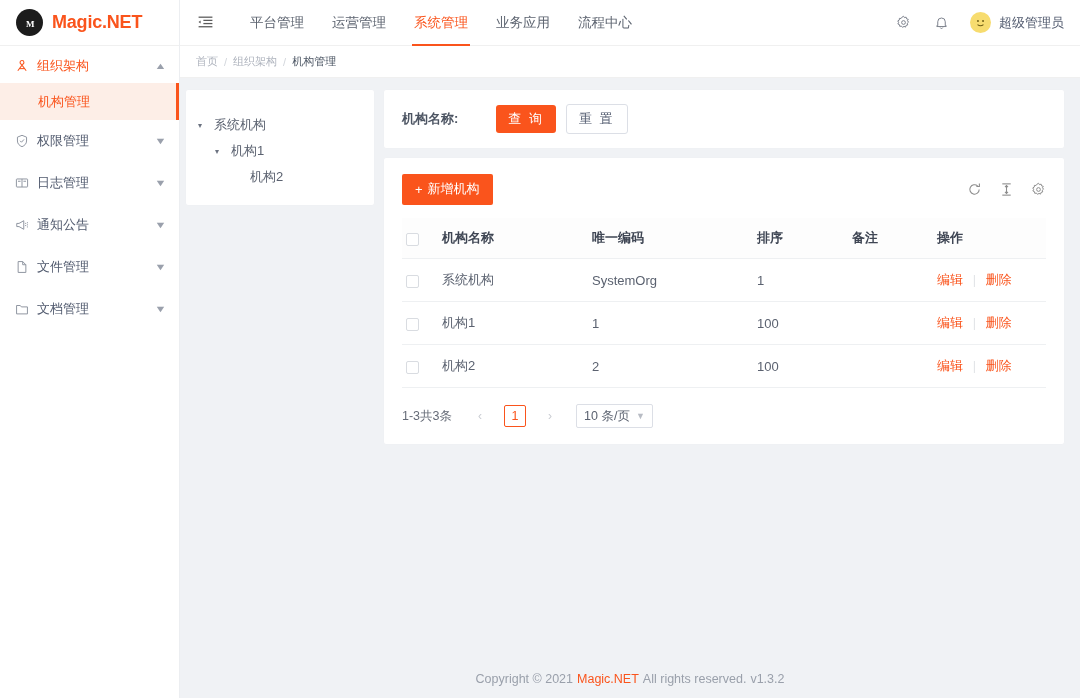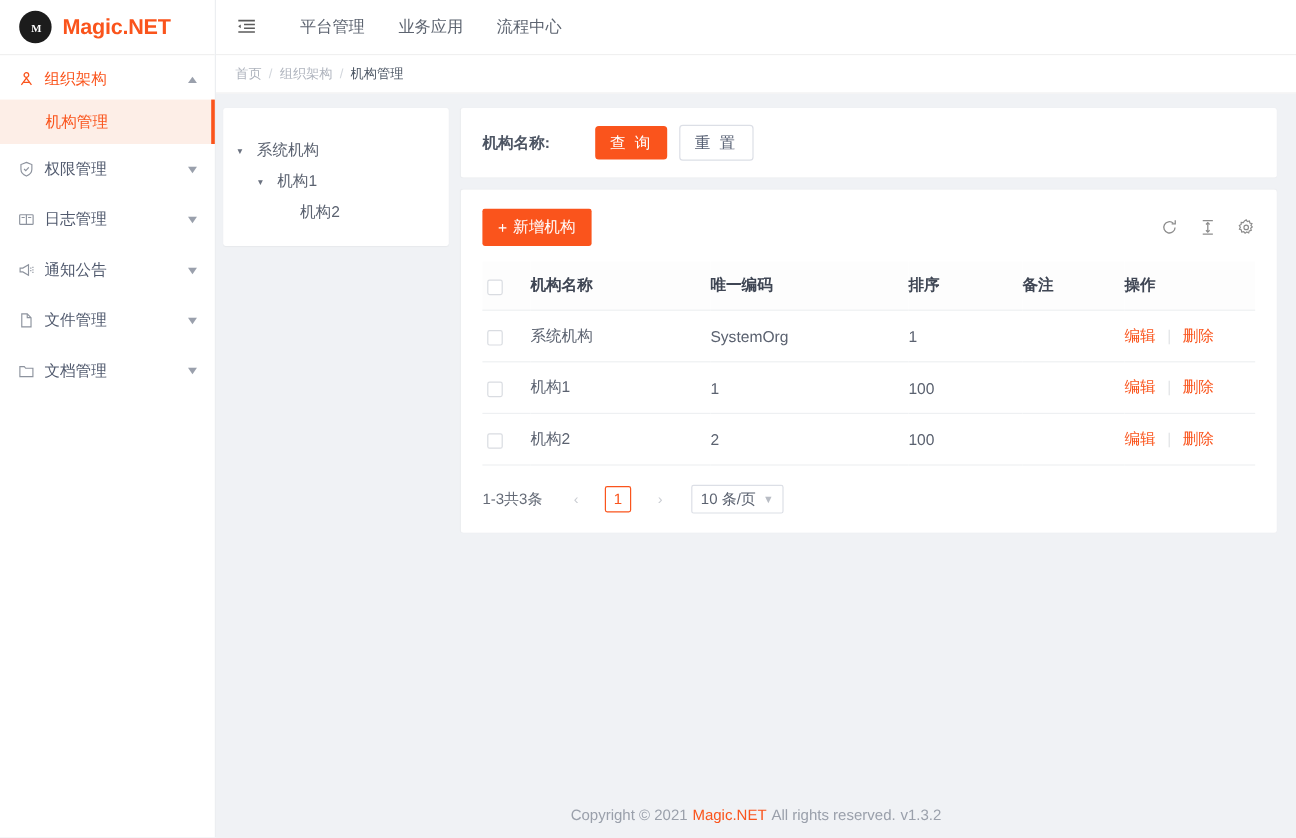--- a/index.html
+++ b/index.html
@@ -337,27 +337,58 @@
             <path d="M1.5 12 h13"></path>
           <path d="M1.4 7.5 L3.4 6 v3 Z" fill="#5a5a5a" stroke="none"></path>
         </svg>
       </div>
 
       <nav class="topnav">
         <div class="topnav-item">
           <span>平台管理</span>
         </div>
         <div class="topnav-item">
+          <span>运营管理</span>
+        </div>
+        <div class="topnav-item active">
+          <span>系统管理</span>
+        </div>
+        <div class="topnav-item">
           <span>业务应用</span>
         </div>
         <div class="topnav-item">
           <span>流程中心</span>
         </div>
       </nav>
 
+      <div class="topbar-right">
+        <div class="tb-icon">
+          <svg width="15" height="15" viewBox="0 0 16 16" fill="none" stroke="#7b818c" stroke-width="1.05">
+            <circle cx="8" cy="8" r="2"></circle>
+            <path d="M8 1.3 l1 1.5 1.8-.5 .5 1.8 1.8 .5 -.9 1.6 1.2 1.4 -1.4 1.2 .5 1.8 -1.8 .5 -.5 1.8 -1.7-.8 -1.5 1.1 -1.2-1.4 -1.8 .3 -.3-1.8 -1.7-.7 .8-1.7 -.9-1.6 1.6-.9 .1-1.8 1.8 .1 1.1-1.5 Z"></path>
+          </svg>
+        </div>
+        <div class="tb-icon">
+          <svg width="15" height="15" viewBox="0 0 16 16" fill="none" stroke="#7b818c" stroke-width="1.05">
+            <path d="M4 11.4 V7.2 a4 4 0 0 1 8 0 v4.2 h1 v.9 H3 v-.9 Z"></path>
+            <path d="M6.6 13.4 a1.5 1.5 0 0 0 2.8 0"></path>
+          </svg>
+        </div>
+        <div class="user-box">
+          <div class="avatar">
+            <svg width="17" height="17" viewBox="0 0 16 16" aria-hidden="true">
+              <circle cx="8" cy="8" r="7" fill="#f7dc6f"></circle>
+              <circle cx="5.6" cy="6.6" r="0.9" fill="#6b5b12"></circle>
+              <circle cx="10.4" cy="6.6" r="0.9" fill="#6b5b12"></circle>
+              <path d="M5.2 10 q2.8 2 5.6 0" stroke="#6b5b12" stroke-width="1" fill="none"></path>
+            </svg>
+          </div>
+          <span class="user-name">超级管理员</span>
+        </div>
+      </div>
     </header>
 
     <div class="breadcrumb">
       <span class="bc-link">首页</span>
       <span class="bc-sep">/</span>
       <span class="bc-link">组织架构</span>
       <span class="bc-sep">/</span>
       <span class="bc-current">机构管理</span>
     </div>
 

